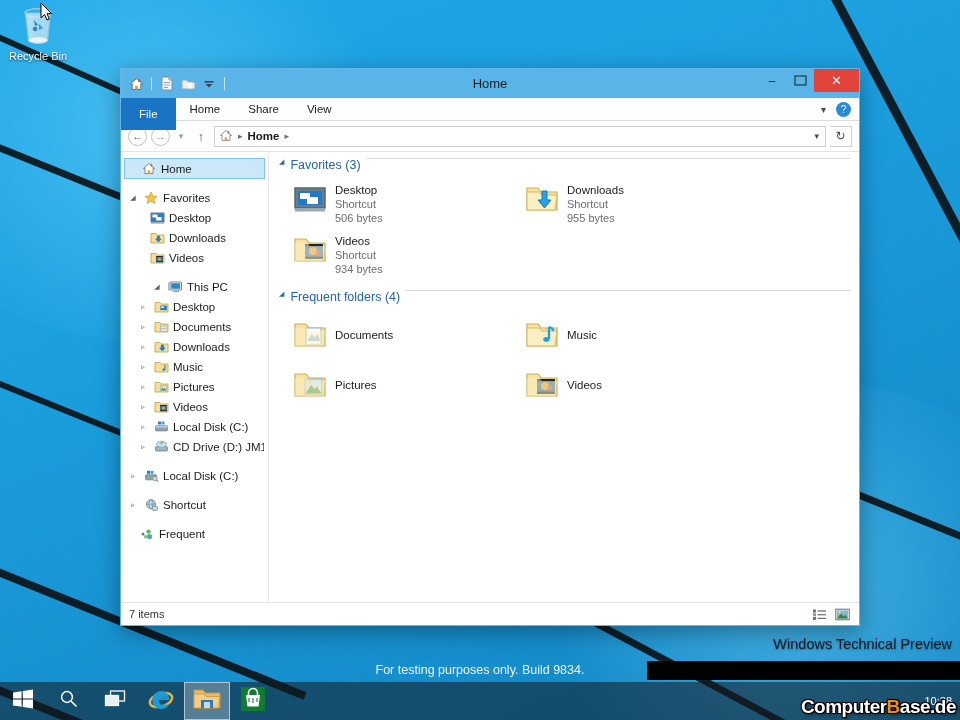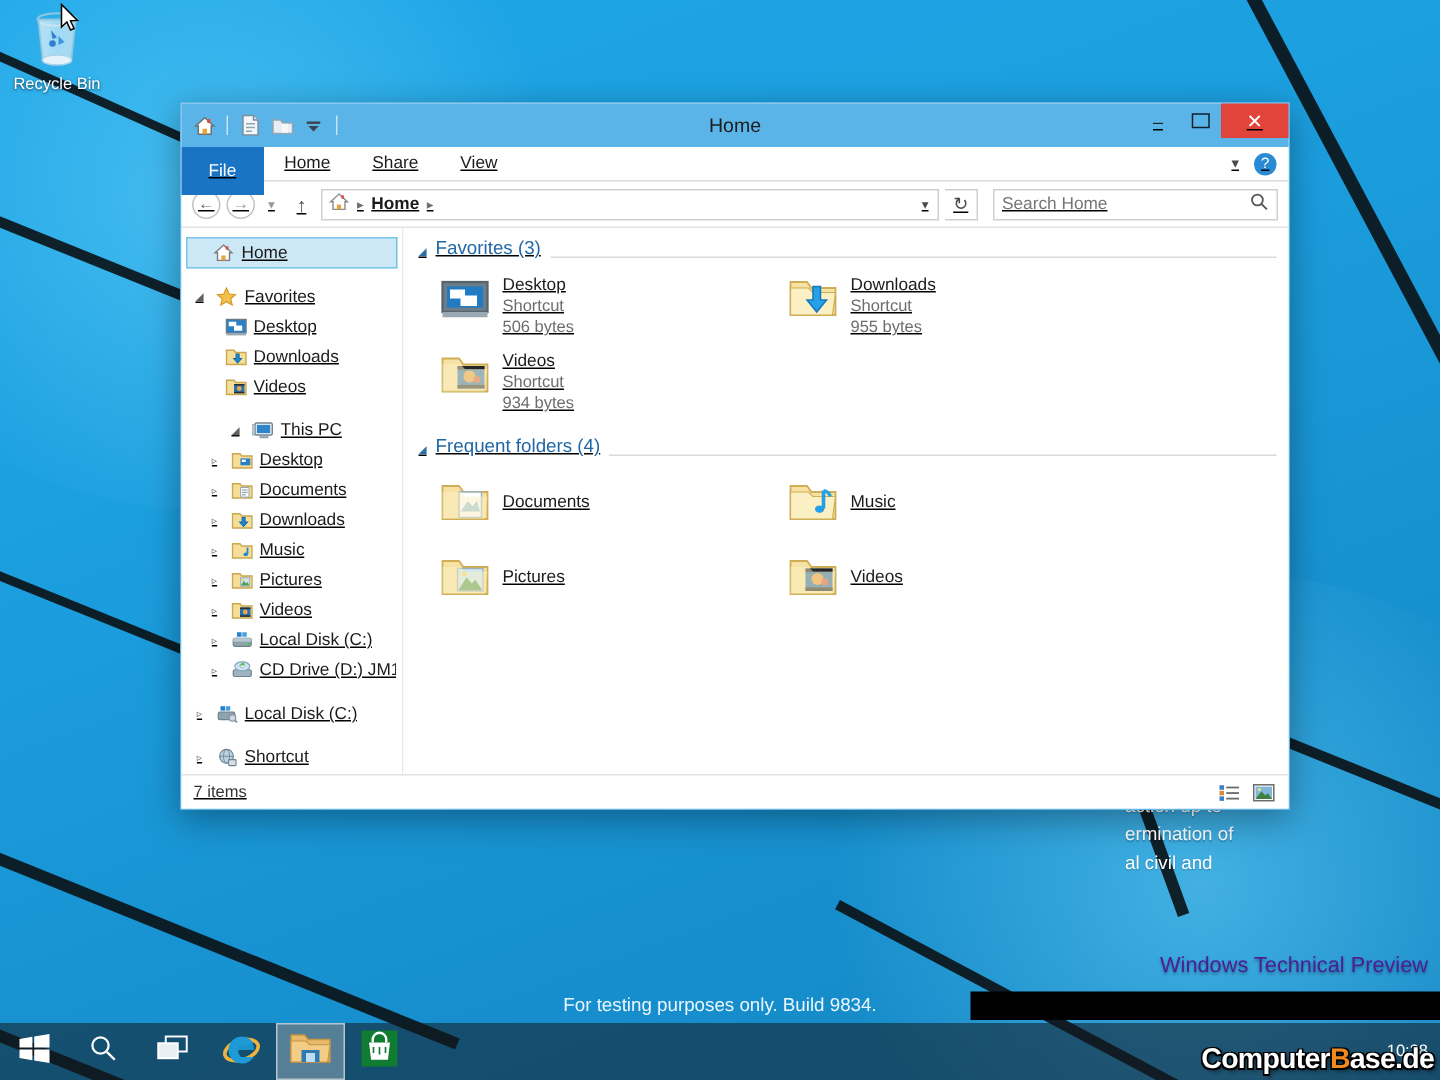--- a/index.html
+++ b/index.html
@@ -39,39 +39,39 @@
 
   
   #eula {
     position: absolute; right: 10px; top: 528px;
     color: #ffffff; font-size: 12.5px; line-height: 19px;
     text-align: left; text-shadow: 0 1px 1px rgba(0,0,0,.25);
     width: 200px;
   }
   #watermark {
     position: absolute; right: 8px; top: 636px;
-    color: #4c1d95; font-size: 14.5px;
+    color: #0f172a; font-size: 14.5px;
     text-shadow: 0 1px 2px rgba(0,0,0,.35);
   }
   #testing-banner {
     position: absolute; left: 0; right: 0; top: 663px;
     text-align: center; color: #eaf7ff; font-size: 12.5px;
   }
   #redaction {
     position: absolute; left: 647px; top: 661px; width: 313px; height: 19px;
     background: #000;
   }
 
   
   #explorer {
-    position: absolute; left: 120px; top: 68px; width: 740px; height: 472px;
+    position: absolute; left: 120px; top: 68px; width: 740px; height: 558px;
     background: #ffffff;
     border: 1px solid #63b6e5;
     box-shadow: 0 6px 22px rgba(0,0,0,.35);
-    display: flex; flex-direction: column; text-decoration: underline;
+    display: flex; flex-direction: column;
   }
   
   #titlebar {
     height: 29px; background: #5ab4e8; position: relative;
     display: flex; align-items: center;
     border-bottom: none;
   }
   #qat { display: flex; align-items: center; gap: 3px; padding-left: 6px; }
   .qat-btn { width: 18px; height: 18px; display: flex; align-items: center; justify-content: center; }
   .qat-sep { width: 1px; height: 13px; background: rgba(255,255,255,.65); margin: 0 3px; }
@@ -134,21 +134,21 @@
   }
   .nav-row { height: 20px; display: flex; align-items: center; gap: 4px; padding-right: 4px; cursor: default; }
   .nav-row.selected { background: #cce8f6; border: 1px solid #7bc6e8; height: 21px; }
   .expander { width: 12px; text-align: center; font-size: 7px; color: #606060; flex: 0 0 12px; }
   .nav-ico { width: 16px; height: 16px; flex: 0 0 16px; display: flex; align-items: center; justify-content: center; }
   .nav-label { white-space: nowrap; overflow: hidden; }
   .nav-gap { height: 9px; }
 
   
   #content { flex: 1; background: #fff; padding: 6px 8px 0 10px; overflow: hidden; position: relative; }
-  .group-header { display: flex; align-items: flex-end; gap: 6px; margin-bottom: 6px; }
+  .group-header { display: flex; align-items: flex-start; gap: 6px; margin-bottom: 6px; }
   .group-tri { font-size: 7px; color: #2a6fa8; }
   .group-title { font-size: 12.5px; color: #2167a5; white-space: nowrap; }
   .group-rule { flex: 1; height: 1px; background: #d9d9d9; }
   .tiles { display: flex; flex-wrap: wrap; }
   .tile { width: 232px; display: flex; gap: 8px; padding: 4px 0 4px 14px; align-items: flex-start; }
   .tile-ico { width: 34px; height: 34px; flex: 0 0 34px; position: relative; }
   .tile-text { padding-top: 1px; }
   .tile-name { font-size: 11.5px; color: #1b1b1b; line-height: 14px; }
   .tile-sub { font-size: 11px; color: #6d6d6d; line-height: 14px; }
   .tile.single { align-items: center; }
@@ -313,29 +313,20 @@
         </svg>
       </span>
       <span class="crumb-sep">▸</span>
       <span style="font-weight:600;">Home</span>
       <span class="crumb-sep">▸</span>
       <span id="crumb-drop">▾</span>
     </div>
 
     <div id="refresh-btn">↻</div>
 
-    <div id="searchbox">
-      <input id="search-input" type="text" placeholder="Search Home" style="">
-      <span>
-        <svg width="13" height="13" viewBox="0 0 13 13">
-          <circle cx="5.3" cy="5.3" r="3.6" fill="none" stroke="#555" stroke-width="1.2"></circle>
-          <line x1="8" y1="8" x2="11.6" y2="11.6" stroke="#555" stroke-width="1.2"></line>
-        </svg>
-      </span>
-    </div>
   </div>
 
   <div id="winbody">
 
     <div id="navpane">
 
       <div class="nav-row selected" style="margin:0 3px;">
         <span class="expander"></span>
         <span class="nav-ico">
           <svg width="14" height="13" viewBox="0 0 15 14">

